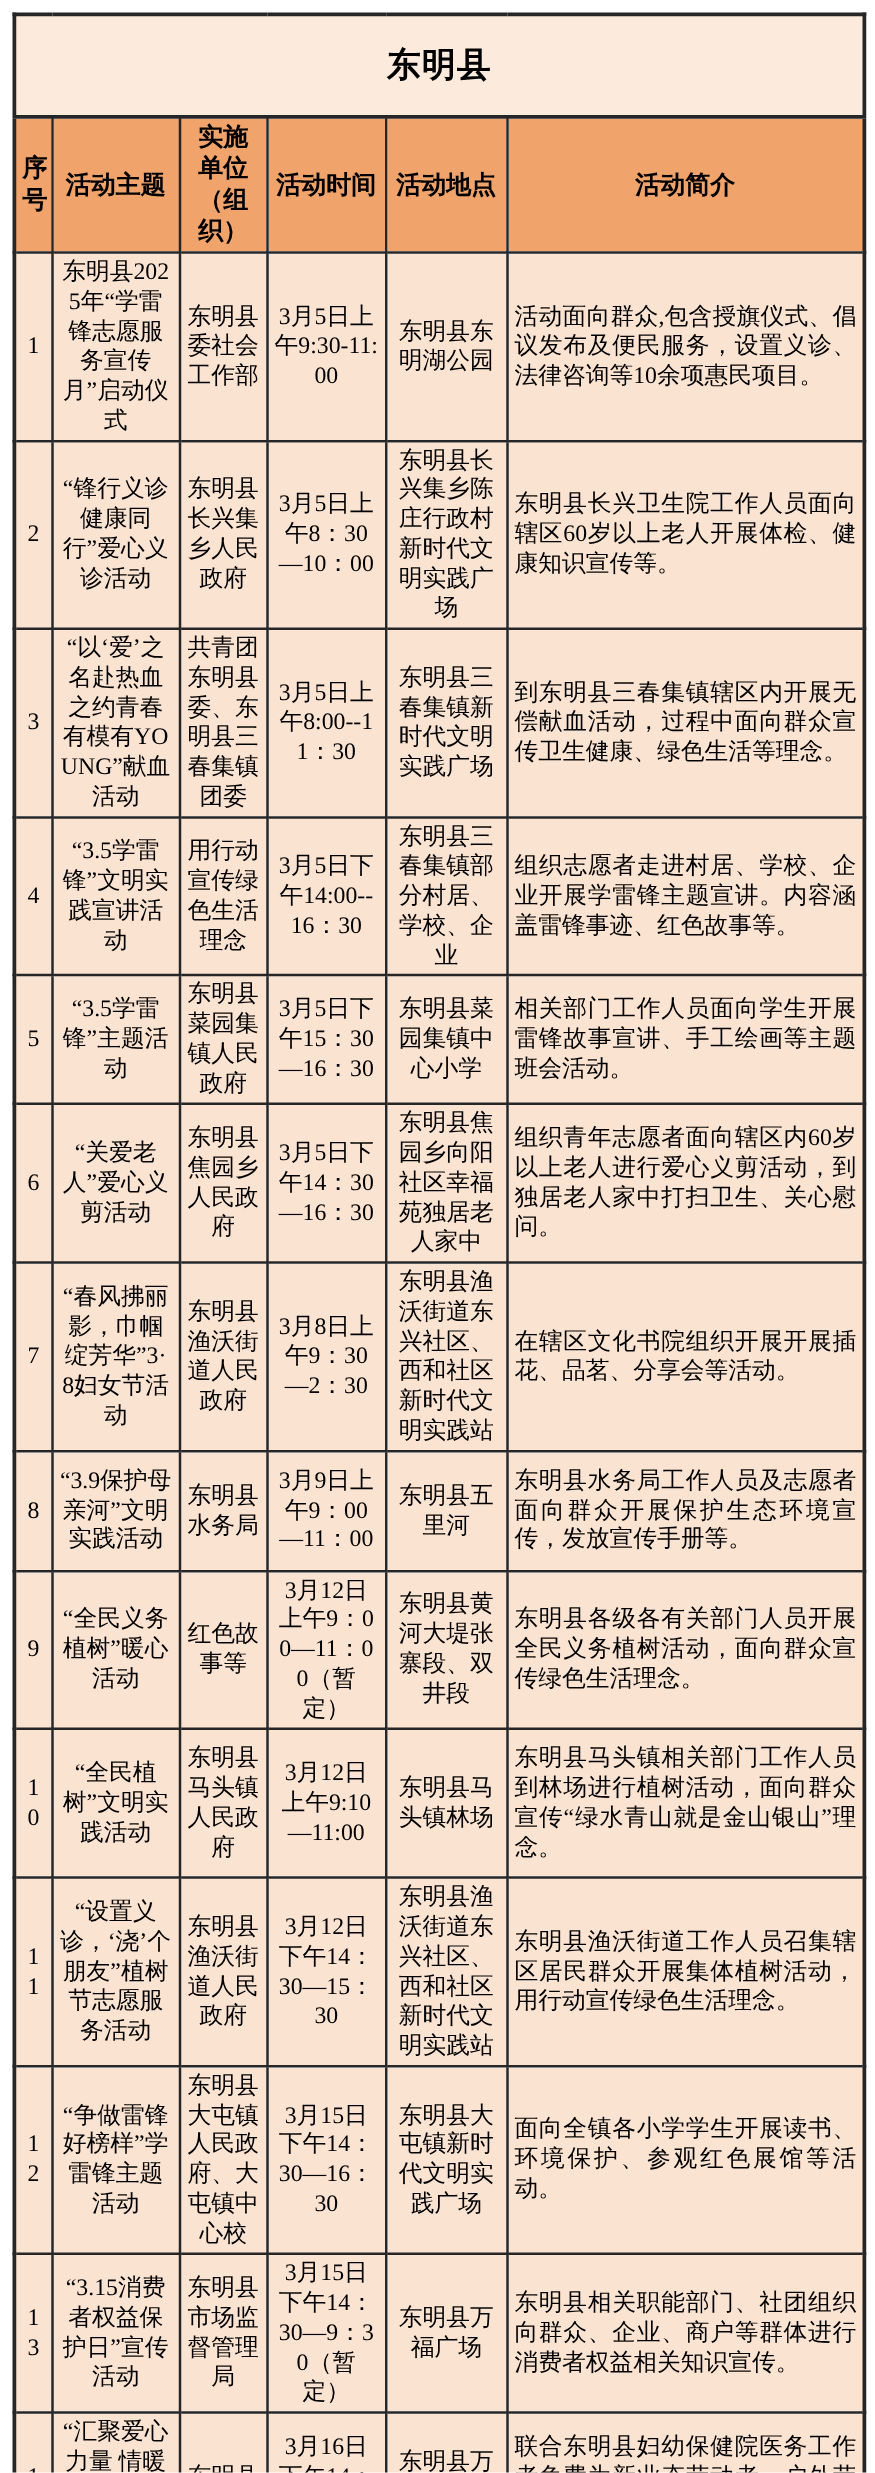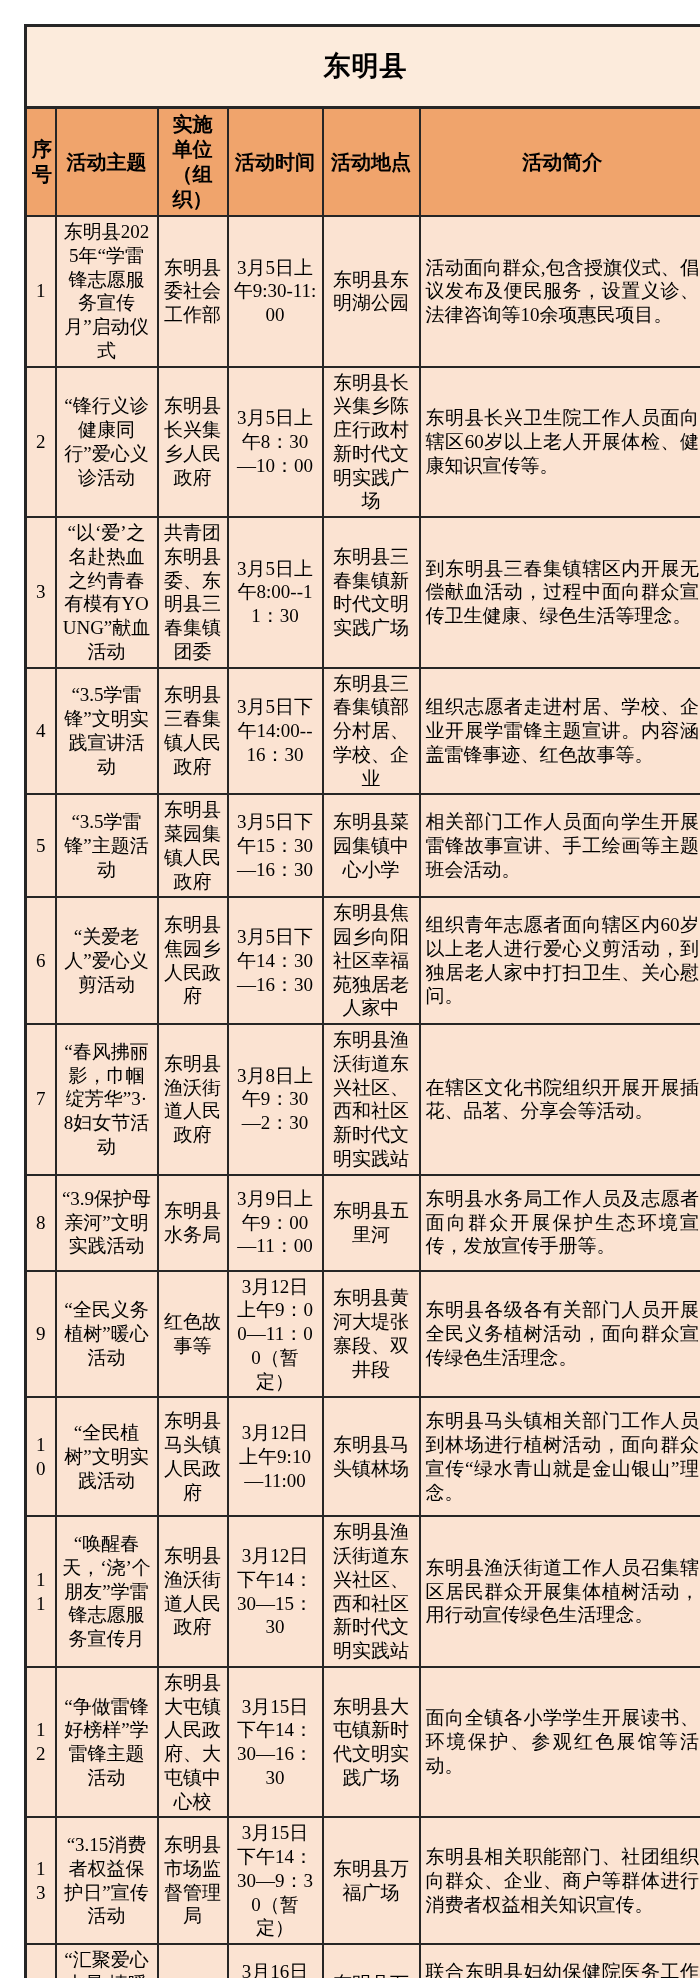--- a/index.html
+++ b/index.html
@@ -4,21 +4,21 @@
 <style>
   html, body { margin: 0; padding: 0; background: #ffffff; }
   .page {
     position: relative;
     width: 700px;
     height: 1978px;
     background: #ffffff;
     font-family: "Liberation Serif", "DejaVu Serif", serif;
     color: #000000;
     box-sizing: border-box;
-    padding: 24px;
+    padding: 10px;
   }
   table.activity-table {
     width: 680px;
     border-collapse: collapse;
     table-layout: fixed;
     border: 3px solid var(--border-color, #262626);
   }
   col.c-no    { width: 30px; }
   col.c-theme { width: 102px; }
   col.c-org   { width: 70px; }
@@ -120,21 +120,21 @@
     <td class="cell-no">3</td>
     <td class="cell-theme">“以‘爱’之名赴热血之约青春有模有YOUNG”献血活动</td>
     <td class="cell-org">共青团东明县委、东明县三春集镇团委</td>
     <td class="cell-time">3月5日上午8:00--11：30</td>
     <td class="cell-place">东明县三春集镇新时代文明实践广场</td>
     <td class="cell-desc">到东明县三春集镇辖区内开展无偿献血活动，过程中面向群众宣传卫生健康、绿色生活等理念。</td>
   </tr>
         <tr class="data-row">
     <td class="cell-no">4</td>
     <td class="cell-theme">“3.5学雷锋”文明实践宣讲活动</td>
-    <td class="cell-org">东明县三春集镇人民政府</td>
+    <td class="cell-org">用行动宣传绿色生活理念</td>
     <td class="cell-time">3月5日下午14:00--16：30</td>
     <td class="cell-place">东明县三春集镇部分村居、学校、企业</td>
     <td class="cell-desc">组织志愿者走进村居、学校、企业开展学雷锋主题宣讲。内容涵盖雷锋事迹、红色故事等。</td>
   </tr>
         <tr class="data-row">
     <td class="cell-no">5</td>
     <td class="cell-theme">“3.5学雷锋”主题活动</td>
     <td class="cell-org">东明县菜园集镇人民政府</td>
     <td class="cell-time">3月5日下午15：30—16：30</td>
     <td class="cell-place">东明县菜园集镇中心小学</td>
@@ -175,21 +175,21 @@
         <tr class="data-row">
     <td class="cell-no">10</td>
     <td class="cell-theme">“全民植树”文明实践活动</td>
     <td class="cell-org">东明县马头镇人民政府</td>
     <td class="cell-time">3月12日上午9:10—11:00</td>
     <td class="cell-place">东明县马头镇林场</td>
     <td class="cell-desc">东明县马头镇相关部门工作人员到林场进行植树活动，面向群众宣传“绿水青山就是金山银山”理念。</td>
   </tr>
         <tr class="data-row">
     <td class="cell-no">11</td>
-    <td class="cell-theme">“唤醒春天，‘浇’个朋友”学雷锋志愿服务宣传月</td>
+    <td class="cell-theme">“设置义诊，‘浇’个朋友”植树节志愿服务活动</td>
     <td class="cell-org">东明县渔沃街道人民政府</td>
     <td class="cell-time">3月12日下午14：30—15：30</td>
     <td class="cell-place">东明县渔沃街道东兴社区、西和社区新时代文明实践站</td>
     <td class="cell-desc">东明县渔沃街道工作人员召集辖区居民群众开展集体植树活动，用行动宣传绿色生活理念。</td>
   </tr>
         <tr class="data-row">
     <td class="cell-no">12</td>
     <td class="cell-theme">“争做雷锋好榜样”学雷锋主题活动</td>
     <td class="cell-org">东明县大屯镇人民政府、大屯镇中心校</td>
     <td class="cell-time">3月15日下午14：30—16：30</td>

